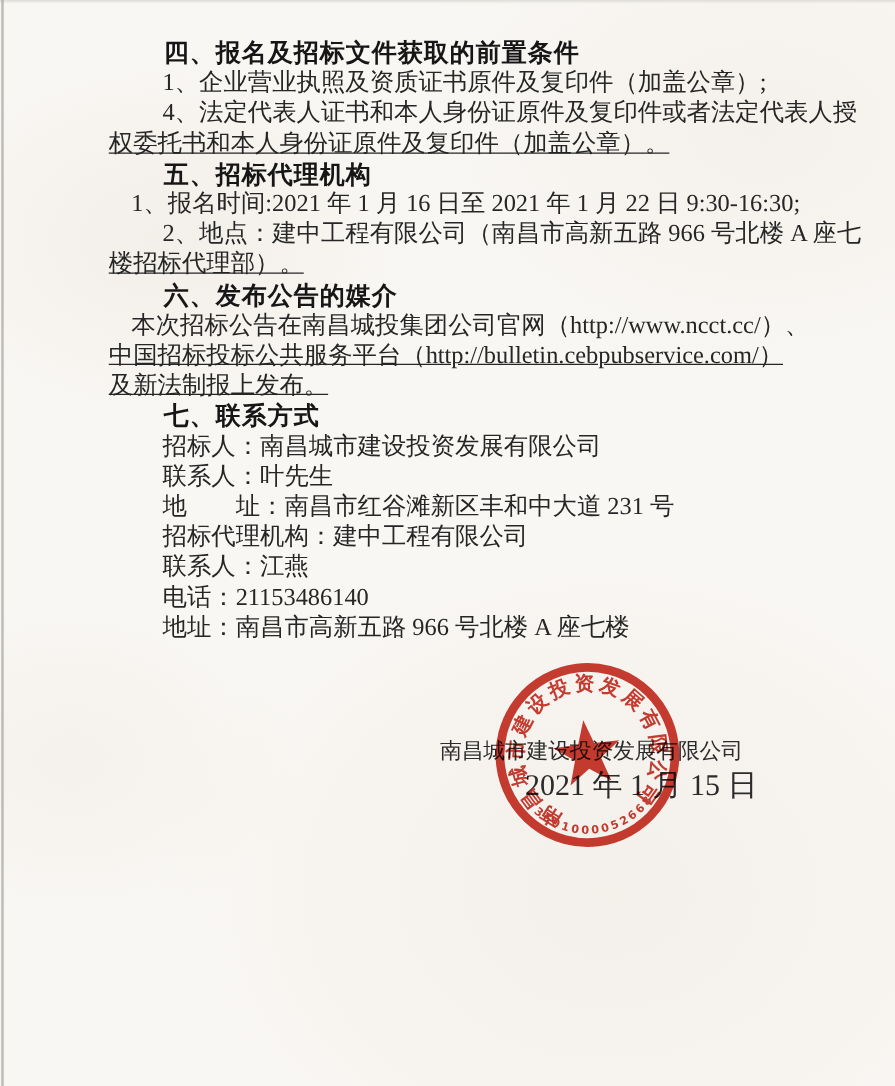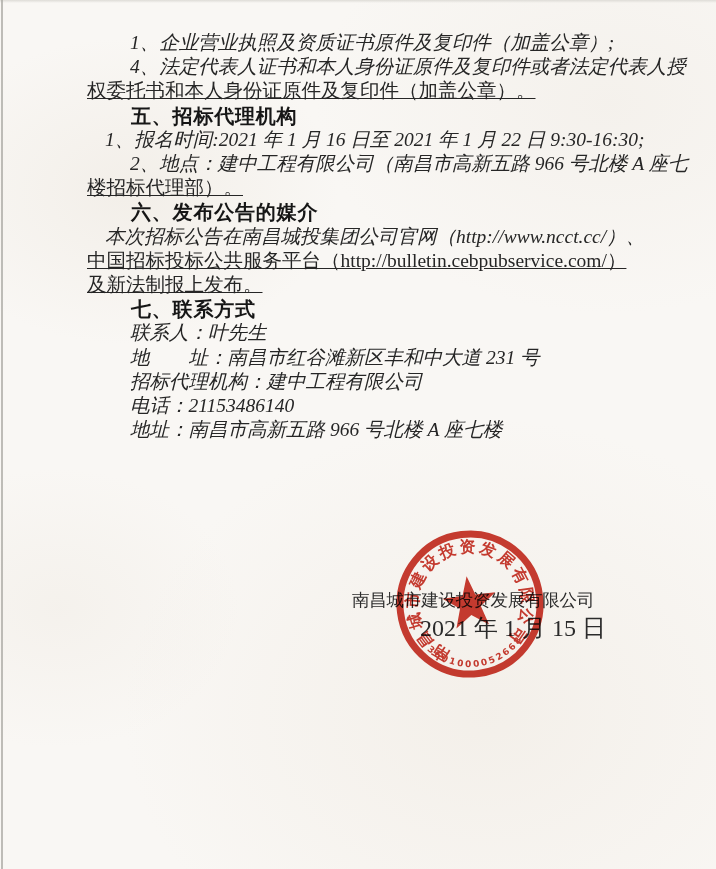--- a/index.html
+++ b/index.html
@@ -25,22 +25,22 @@
     position:absolute;left:0;top:0;right:0;height:3px;
     background:linear-gradient(#dedcd7,rgba(222,220,215,0));
   }
   .doc{
     position:absolute;left:87px;top:31px;width:566px;
     font-size:19.5px;line-height:24.2px;color:#262626;
     letter-spacing:0;
   }
   .line{white-space:nowrap;}
   .h{font-weight:bold;color:#161616;padding-left:44px;letter-spacing:.8px;font-size:20px;}
-  .i2{padding-left:43px;font-style:italic;}
-  .i1{padding-left:18px;font-style:italic;}
+  .i2{padding-left:43px;}
+  .i1{padding-left:18px;}
   .f{padding-left:0;text-decoration:underline;}
   .sig-company{
     position:absolute;left:352px;top:588px;
     font-size:17.5px;color:#2b2b2b;white-space:nowrap;letter-spacing:-.2px;
   }
   .sig-date{
     position:absolute;left:420px;top:612px;
     font-size:24px;color:#2b2b2b;white-space:nowrap;
   }
   .seal{
@@ -57,35 +57,38 @@
   }
 </style>
 </head>
 <body>
 
 <div class="page">
   <div class="scan-top"></div>
   <div class="scan-edge"></div>
 
   <div class="doc">
+    <div class="line h">四、报名及招标文件获取的前置条件</div>
     <div class="line i2">1、企业营业执照及资质证书原件及复印件（加盖公章）;</div>
     <div class="line i2">4、法定代表人证书和本人身份证原件及复印件或者法定代表人授</div>
     <div class="line f">权委托书和本人身份证原件及复印件（加盖公章）。</div>
     <div class="line h">五、招标代理机构</div>
     <div class="line i1">1、报名时间:2021 年 1 月 16 日至 2021 年 1 月 22 日 9:30-16:30;</div>
     <div class="line i2">2、地点：建中工程有限公司（南昌市高新五路 966 号北楼 A 座七</div>
     <div class="line f">楼招标代理部）。</div>
     <div class="line h">六、发布公告的媒介</div>
     <div class="line i1">本次招标公告在南昌城投集团公司官网（http://www.ncct.cc/）、</div>
     <div class="line f">中国招标投标公共服务平台（http://bulletin.cebpubservice.com/）</div>
     <div class="line f">及新法制报上发布。</div>
     <div class="line h">七、联系方式</div>
+    <div class="line i2">招标人：南昌城市建设投资发展有限公司</div>
     <div class="line i2">联系人：叶先生</div>
     <div class="line i2">地　　址：南昌市红谷滩新区丰和中大道 231 号</div>
     <div class="line i2">招标代理机构：建中工程有限公司</div>
+    <div class="line i2">联系人：江燕</div>
     <div class="line i2">电话：21153486140</div>
     <div class="line i2">地址：南昌市高新五路 966 号北楼 A 座七楼</div>
   </div>
 
   <div class="sig-company">南昌城市建设投资发展有限公司</div>
   <div class="sig-date">2021 年 1 月 15 日</div>
 
   <svg class="seal" viewBox="0 0 160 160" xmlns="http://www.w3.org/2000/svg">
     <defs>
       <path id="arcTop" d="M 80 132 A 52 52 0 0 1 80 28 A 52 52 0 0 1 80 132"></path>

